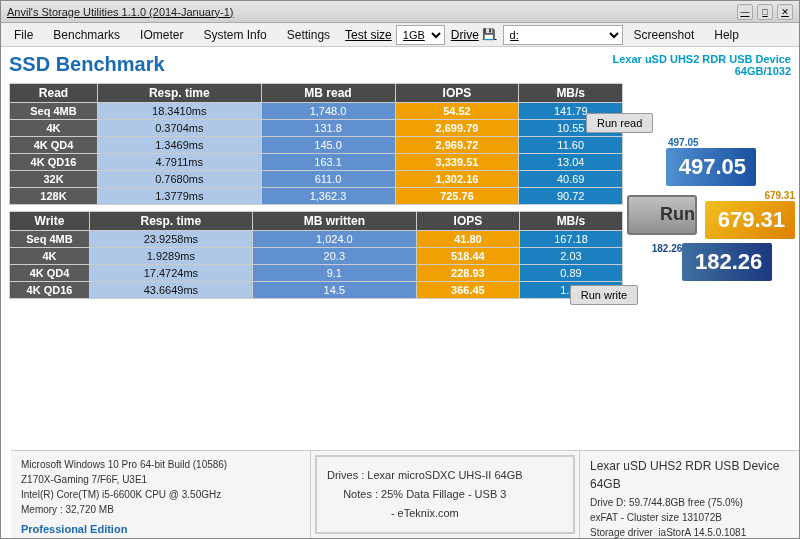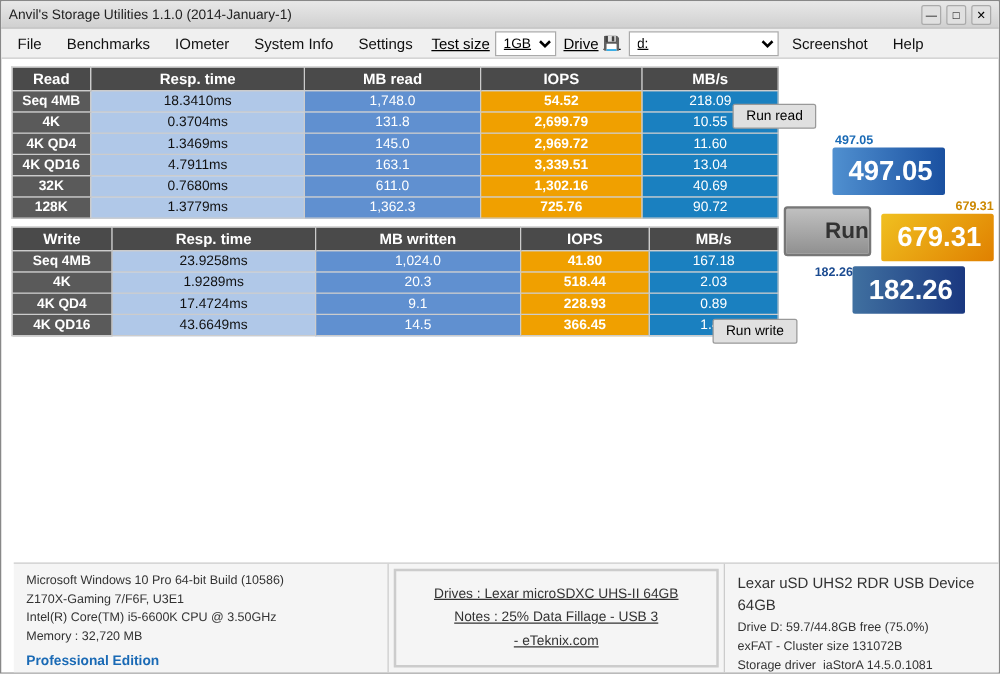--- a/index.html
+++ b/index.html
@@ -14,20 +14,21 @@
 
     
     .title-bar {
       background: linear-gradient(to bottom, #e8e8e8, #d0d0d0);
       height: 22px;
       display: flex;
       align-items: center;
       justify-content: space-between;
       padding: 0 6px;
       border-bottom: 1px solid #aaa;
+      text-decoration: underline;
     }
     .title-bar-text {
       font-size: 11px;
       color: #222;
     }
     .title-bar-controls {
       display: flex;
       gap: 4px;
     }
     .title-btn {
@@ -189,24 +190,22 @@
     }
     .bottom-center {
       flex: 1;
       padding: 6px 10px;
       font-size: 10px;
       color: #333;
       text-align: center;
       border: 2px solid #ccc;
       display: flex;
       align-items: center;
-      justify-content: center;
       line-height: 1.6;
       margin: 4px;
-      text-decoration: underline;
     }
     .bottom-right {
       width: 220px;
       padding: 6px 10px;
       font-size: 10px;
       color: #333;
       line-height: 1.5;
       border-left: 1px solid #ccc;
     }
     .pro-edition {
@@ -281,39 +280,46 @@
       <select class="toolbar-drive-select">
         <option>d:</option>
       </select>
     </div>
     <span class="menu-item">Screenshot</span>
     <span class="menu-item">Help</span>
   </div>
 
   <div class="content-area">
 
+    <div class="ssd-header">
+      <span class="ssd-title">SSD Benchmark</span>
+      <div style="text-align:right;">
+        <div style="color:#009acd;font-size:11px;font-weight:bold;">Lexar uSD UHS2 RDR USB Device</div>
+        <div style="color:#009acd;font-size:11px;font-weight:bold;">64GB/1032</div>
+      </div>
+    </div>
 
     <div class="tables-and-scores">
       <div class="tables-section">
 
         <table class="bench-table">
           <tbody>
               <tr class="header-row">
-            <td style="width:63px;">Read</td>
+            <td style="width:88px;">Read</td>
             <td>Resp. time</td>
             <td>MB read</td>
             <td>IOPS</td>
             <td>MB/s</td>
           </tr>
           <tr>
             <td class="row-label">Seq 4MB</td>
             <td class="resp-time-cell">18.3410ms</td>
             <td class="mb-cell">1,748.0</td>
             <td class="iops-cell">54.52</td>
-            <td class="mbs-cell">218.09</td>
+            <td class="mbs-cell">141.79</td>
           </tr>
           <tr>
             <td class="row-label">4K</td>
             <td class="resp-time-cell">0.3704ms</td>
             <td class="mb-cell">131.8</td>
             <td class="iops-cell">2,699.79</td>
             <td class="mbs-cell">10.55</td>
           </tr>
           <tr>
             <td class="row-label">4K QD4</td>

